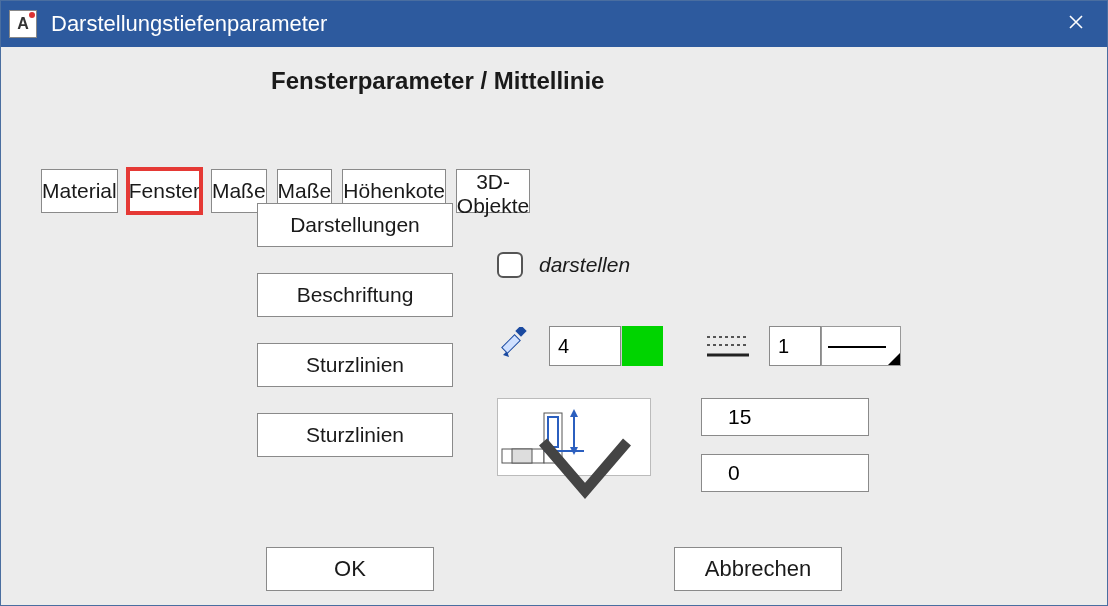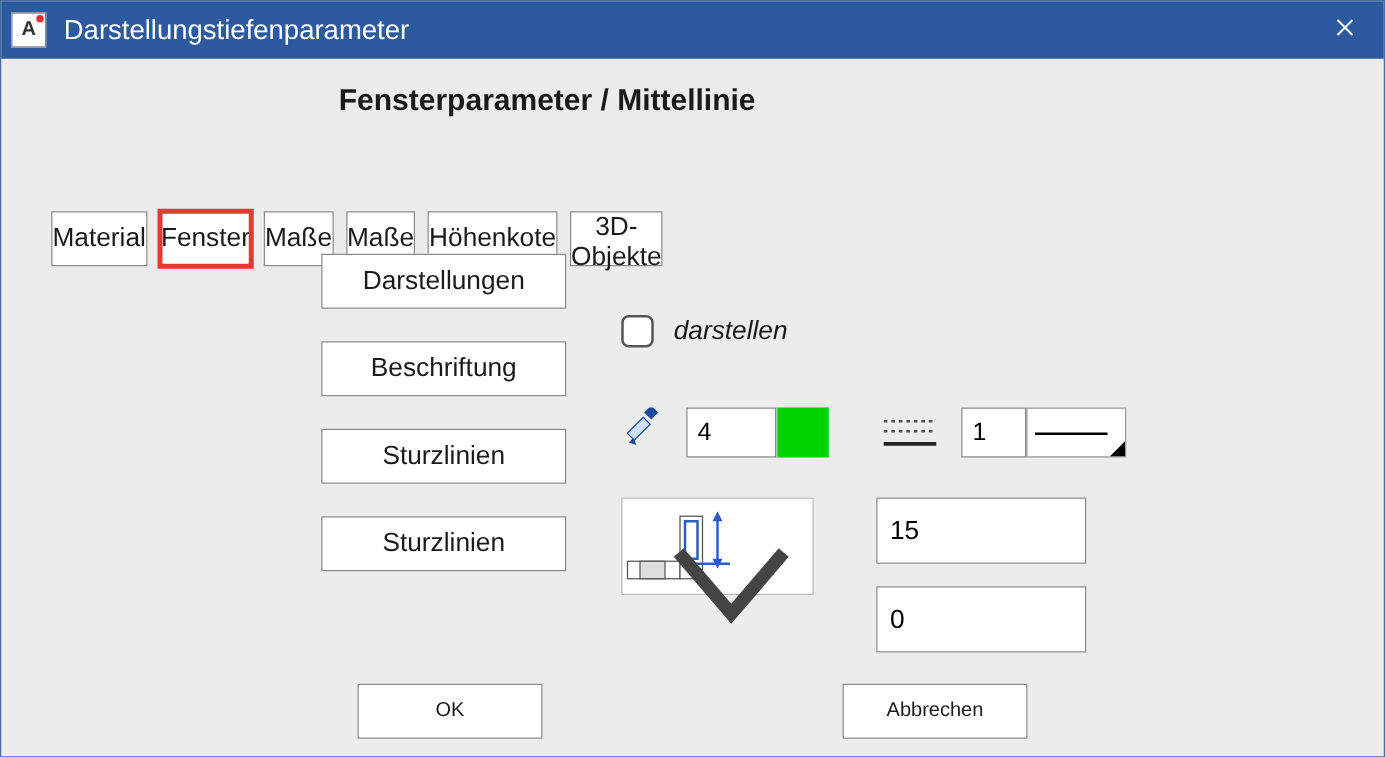--- a/index.html
+++ b/index.html
@@ -158,29 +158,29 @@
     background:#fff;
     position:relative;
     cursor:pointer;
   }
   .diagram-btn svg{ width:110px; height:70px; }
   .diagram-btn .chev {
     position:absolute; right:10px; top:36px;
   }
   .stack-inputs { display:flex; flex-direction:column; gap:18px; }
   .stack-inputs input {
-    width: 168px; height:53px; border:1px solid var(--input-border);
-    background:#fff; font-size:21px; padding:4px 10px; font-family: inherit;
+    width: 168px; height:38px; border:1px solid var(--input-border);
+    background:#fff; font-size:21px; padding:4px 26px; font-family: inherit;
   }
 
   .footer {
     position:absolute; left:0; right:0; bottom:14px;
     display:flex; gap: 240px; justify-content:center;
   }
-  .ok-btn, .cancel-btn { width: 148px; height:44px; font-size:16px; }
+  .ok-btn, .cancel-btn { width: 168px; height:44px; font-size:22px; }
 
 </style>
 </head>
 <body>
 
 <div class="window">
   <div class="titlebar">
     <div class="app-icon">A</div>
     <div class="title">Darstellungstiefenparameter</div>
     <div class="close">

